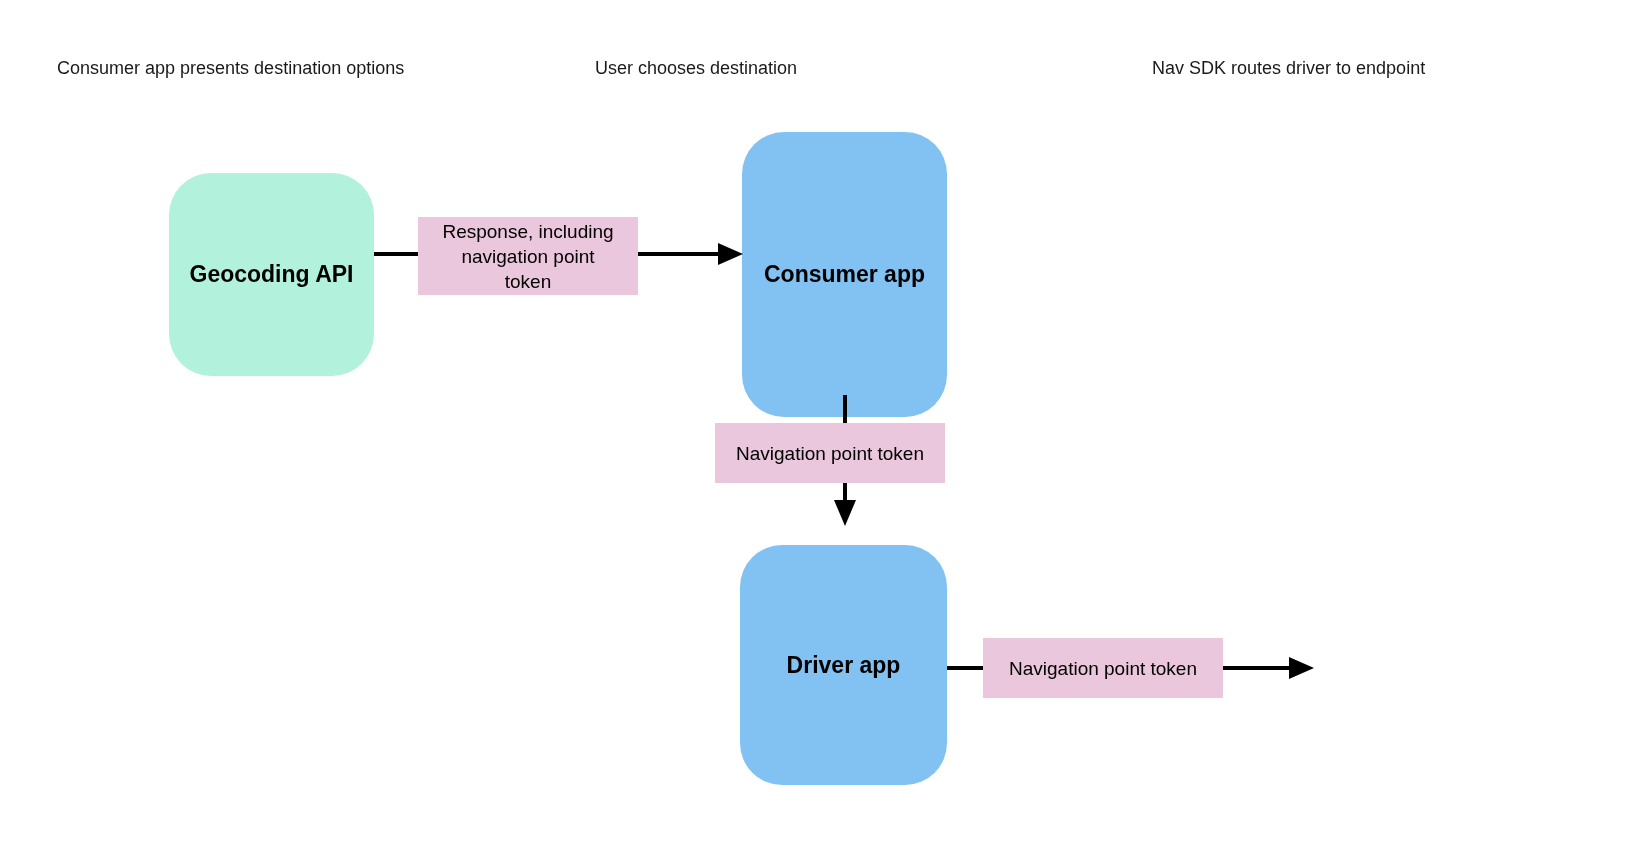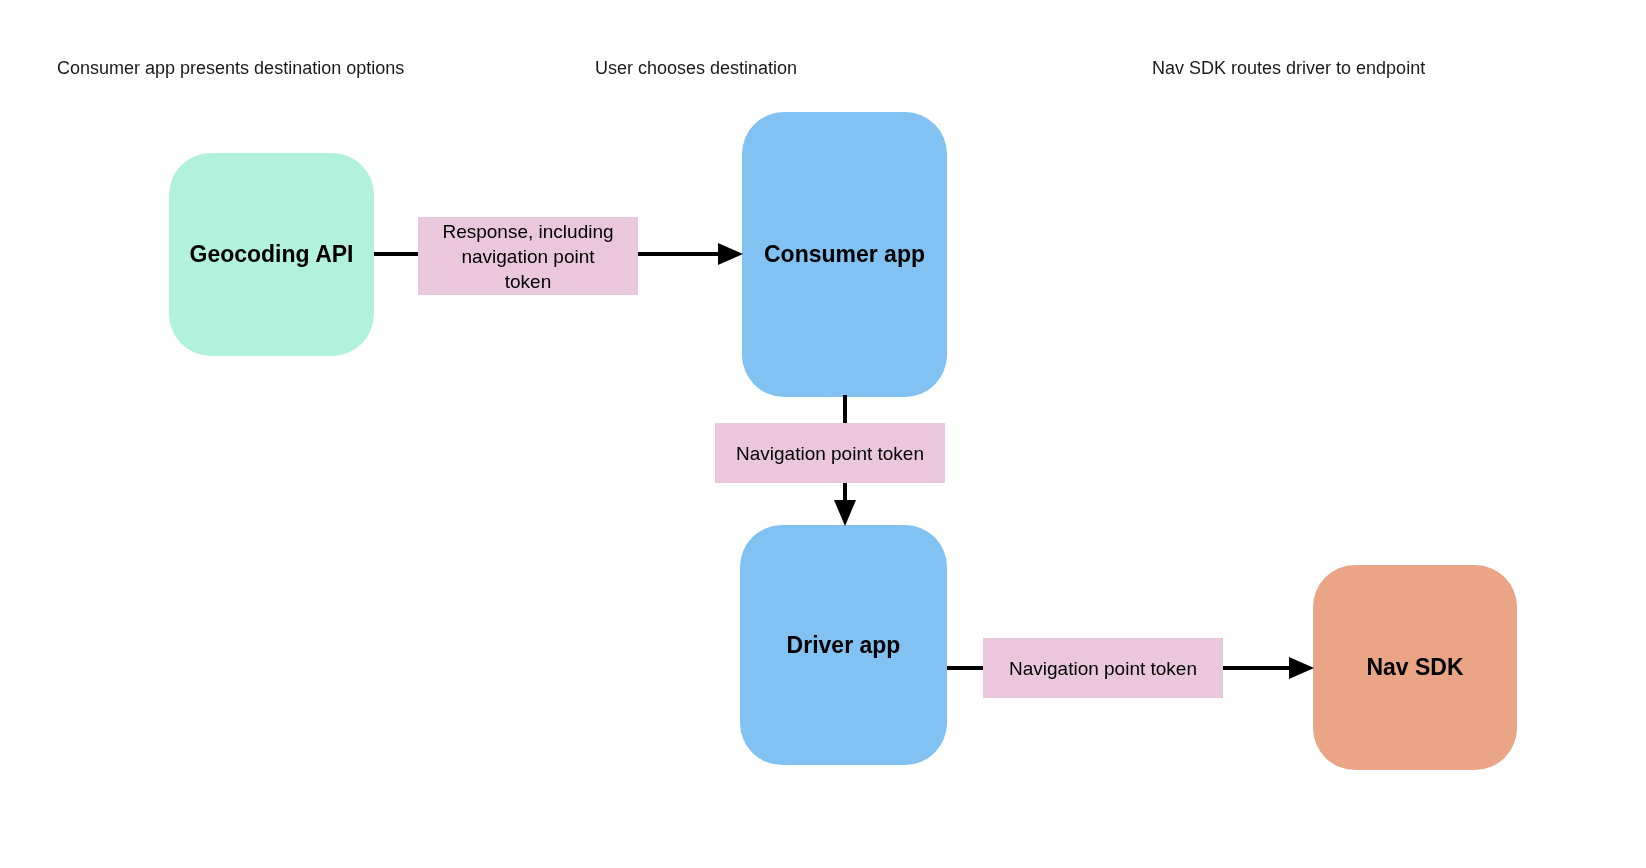--- a/index.html
+++ b/index.html
@@ -27,20 +27,21 @@
   .node {
     position: absolute;
     border-radius: 42px;
     display: flex;
     align-items: center;
     justify-content: center;
     font-size: 23px;
     font-weight: bold;
     color: #000000;
     text-align: center;
+    margin-top: 20px;
   }
   .node-geocoding { left: 169px; top: 153px; width: 205px; height: 203px; }
   .node-consumer  { left: 742px; top: 112px; width: 205px; height: 285px; }
   .node-driver    { left: 740px; top: 525px; width: 207px; height: 240px; }
   .node-navsdk    { left: 1313px; top: 565px; width: 204px; height: 205px; }
   .edge-label {
     position: absolute;
     display: flex;
     align-items: center;
     justify-content: center;
@@ -99,23 +100,20 @@
 
   <div class="node node-geocoding" style="background:#B2F1DB;">
     <span>Geocoding API</span>
   </div>
   <div class="node node-consumer" style="background:#82C2F2;">
     <span>Consumer app</span>
   </div>
   <div class="node node-driver" style="background:#82C2F2;">
     <span>Driver app</span>
   </div>
-  <div class="node node-navsdk" style="background:#E9A586;">
-    <span>Nav SDK</span>
-  </div>
 
   <div class="edge-line line-1a"></div>
   <div class="edge-label edge-label-1" style="background:#EAC7DC;">
     <span>Response, including navigation point token</span>
   </div>
   <div class="edge-line line-1b"></div>
   <div class="arrowhead arrow-right-1"></div>
 
   <div class="edge-line line-2a"></div>
   <div class="edge-label edge-label-2" style="background:#EAC7DC;">

